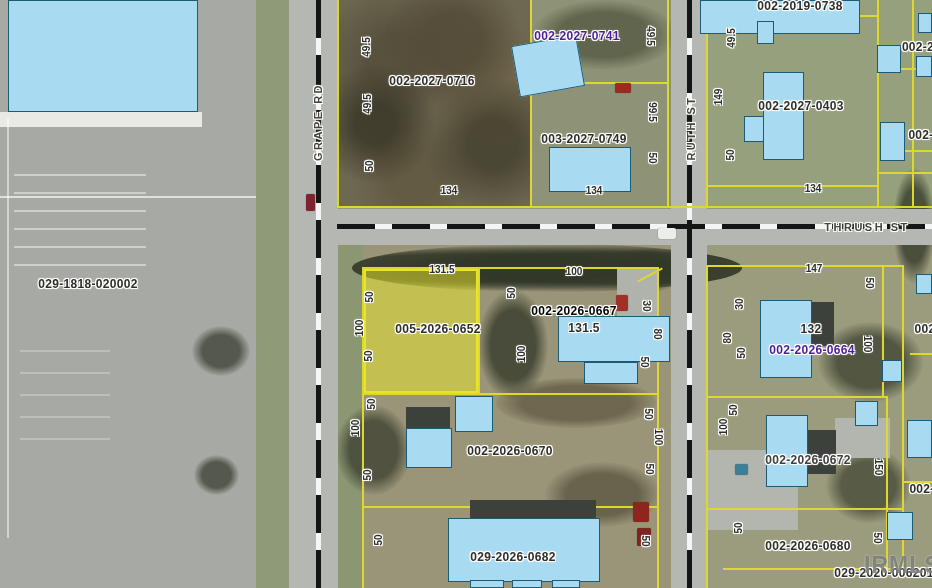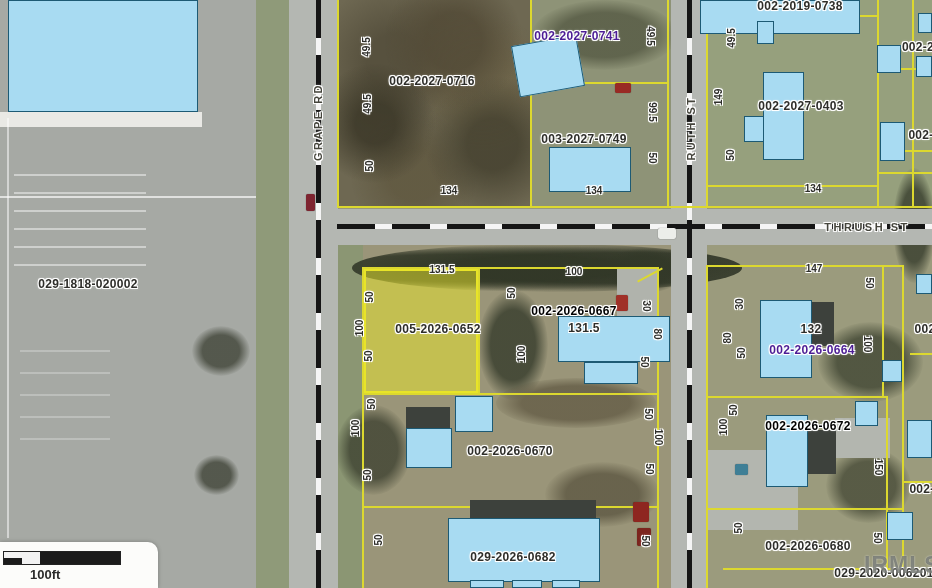--- a/index.html
+++ b/index.html
@@ -89,30 +89,20 @@
   <div class="zone" style="left:617px;top:268px;width:40px;height:55px;background:#b0b3ac;z-index:21;"></div>
   <div class="zone" style="left:708px;top:450px;width:90px;height:80px;background:#b3b6af;z-index:21;"></div>
   <div class="zone" style="left:835px;top:418px;width:55px;height:40px;background:#b3b6af;z-index:21;"></div>
 
   <div class="roadline" style="left:316px;top:0;width:5px;height:588px;background:repeating-linear-gradient(180deg,#151515 0 38px,#f5f5f5 38px 55px);"></div>
   <div class="roadline" style="left:687px;top:0;width:5px;height:588px;background:repeating-linear-gradient(180deg,#151515 0 38px,#f5f5f5 38px 55px);"></div>
   <div class="roadline" style="left:337px;top:224px;width:595px;height:5px;background:repeating-linear-gradient(90deg,#151515 0 38px,#f5f5f5 38px 55px);"></div>
 
   <div id="highlight" style="background: rgba(236, 233, 42, 0.5); border: 2px solid rgb(232, 228, 40); left: 364px; top: 269px; width: 114px; height: 124px;"></div>
 
-  <div id="scale-panel">
-    <div id="scale-bar">
-      <div class="seg" style="left:0;top:0;width:36px;height:6px;background:#f2f2f2;"></div>
-      <div class="seg" style="left:36px;top:0;width:80px;height:6px;background:#1b1b1b;"></div>
-      <div class="seg" style="left:0;top:6px;width:18px;height:6px;background:#1b1b1b;"></div>
-      <div class="seg" style="left:18px;top:6px;width:18px;height:6px;background:#f2f2f2;"></div>
-      <div class="seg" style="left:36px;top:6px;width:80px;height:6px;background:#1b1b1b;"></div>
-    </div>
-    <div id="scale-label">100ft</div>
-  </div>
 
   <div id="watermark">IRMLS</div>
 
 <div class="pline" style="left: 337px; top: 0px; width: 2px; height: 208px; background: rgb(220, 216, 47);"></div>
     <div class="pline" style="left: 530px; top: 0px; width: 2px; height: 208px; background: rgb(220, 216, 47);"></div>
     <div class="pline" style="left: 667px; top: 0px; width: 2px; height: 208px; background: rgb(220, 216, 47);"></div>
     <div class="pline" style="left: 706px; top: 0px; width: 2px; height: 208px; background: rgb(220, 216, 47);"></div>
     <div class="pline" style="left: 877px; top: 0px; width: 2px; height: 208px; background: rgb(220, 216, 47);"></div>
     <div class="pline" style="left: 912px; top: 0px; width: 2px; height: 208px; background: rgb(220, 216, 47);"></div>
     <div class="pline" style="left: 531px; top: 82px; width: 138px; height: 2px; background: rgb(220, 216, 47);"></div>
@@ -181,21 +171,21 @@
     <div class="pid" style="left: 584px; top: 139px; color: rgb(46, 46, 42);">003-2027-0749</div>
     <div class="pid" style="left: 800px; top: 6px; color: rgb(46, 46, 42);">002-2019-0738</div>
     <div class="pid" style="left: 801px; top: 106px; color: rgb(46, 46, 42);">002-2027-0403</div>
     <div class="pid" style="left: 88px; top: 284px; color: rgb(46, 46, 42);">029-1818-020002</div>
     <div class="pid" style="left: 438px; top: 329px; color: rgb(46, 46, 42);">005-2026-0652</div>
     <div class="pid" style="left: 574px; top: 311px; color: #000000;">002-2026-0667</div>
     <div class="pid" style="left: 584px; top: 328px; color: rgb(46, 46, 42);">131.5</div>
     <div class="pid" style="left: 812px; top: 314px; color: #4c1d95; margin-top: 36px;">002-2026-0664</div>
     <div class="pid" style="left: 811px; top: 329px; color: rgb(46, 46, 42);">132</div>
     <div class="pid" style="left: 510px; top: 451px; color: rgb(46, 46, 42);">002-2026-0670</div>
-    <div class="pid" style="left: 808px; top: 426px; color: #000000;">002-2026-0672</div>
+    <div class="pid" style="left: 808px; top: 460px; color: #404040;">002-2026-0672</div>
     <div class="pid" style="left: 513px; top: 557px; color: rgb(46, 46, 42);">029-2026-0682</div>
     <div class="pid" style="left: 808px; top: 546px; color: rgb(46, 46, 42);">002-2026-0680</div>
     <div class="pid" style="left: 884px; top: 573px; color: rgb(46, 46, 42);">029-2020-006201</div>
     <div class="pid" style="left: 918px; top: 47px; color: rgb(46, 46, 42);">002-2</div>
     <div class="pid" style="left: 921px; top: 135px; color: rgb(46, 46, 42);">002-</div>
     <div class="pid" style="left: 925px; top: 329px; color: rgb(46, 46, 42);">002</div>
     <div class="pid" style="left: 922px; top: 489px; color: rgb(46, 46, 42);">002-</div>
     <div class="dim" style="left: 366px; top: 47px; color: rgb(46, 46, 42); transform: translate(-50%, -50%) rotate(-90deg);">49.5</div>
     <div class="dim" style="left: 367px; top: 104px; color: rgb(46, 46, 42); transform: translate(-50%, -50%) rotate(-90deg);">49.5</div>
     <div class="dim" style="left: 369px; top: 166px; color: rgb(46, 46, 42); transform: translate(-50%, -50%) rotate(-90deg);">50</div>

